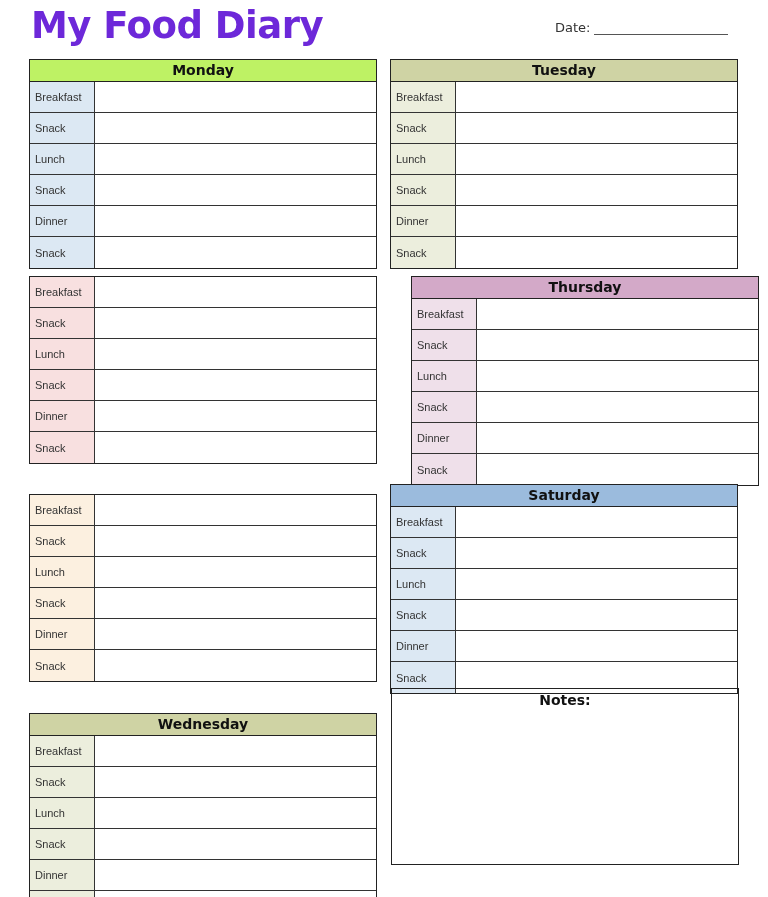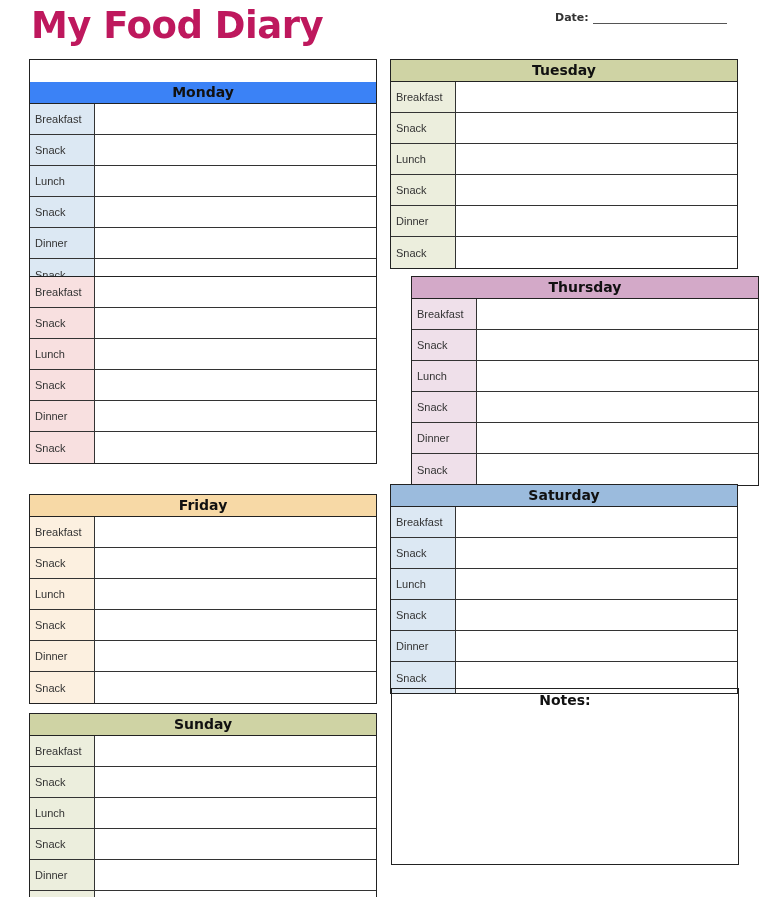--- a/index.html
+++ b/index.html
@@ -9,22 +9,22 @@
     font-family: "DejaVu Sans", sans-serif;
     color: #222;
   }
   .title {
     position: absolute; left: 31px; top: 4px;
     font-family: "DejaVu Sans", sans-serif;
     font-weight: bold; font-size: 37px; letter-spacing: -0.5px;
     color: #1a5fa6;
   }
   .date {
-    position: absolute; left: 555px; top: 9px;
-    font-size: 11px; color: #333; display: flex; align-items: flex-end; font-weight: bold;
+    position: absolute; left: 555px; top: 20px;
+    font-size: 13px; color: #333; display: flex; align-items: flex-end;
   }
   .date-line {
     display: inline-block; width: 134px; height: 14px;
     border-bottom: 1px solid #555; margin-left: 4px;
   }
   .day {
     position: absolute; width: 348px;
     border: 1.5px solid #222; box-sizing: border-box;
   }
   .day-header {
@@ -59,30 +59,30 @@
   }
   .notes-area {
     position: absolute; left: 4px; right: 4px; top: 24px; bottom: 4px;
     border: none; outline: none; resize: none; background: transparent;
     font-family: "Liberation Sans", sans-serif; font-size: 12px;
   }
 </style>
 </head>
 <body>
 
-<div class="title" style="color: #be185d;">My Food Diary</div>
+<div class="title" style="color: #6d28d9;">My Food Diary</div>
 
 <div class="date">
   <span>Date:</span>
   <span class="date-line"></span>
 </div>
 
 <div id="days-container">
     <div class="day" style="left: 29px; top: 59px;">
-    <div class="day-header" style="background: #3b82f6; margin-top: 22px;">Monday</div>
+    <div class="day-header" style="background: #bef264;">Monday</div>
     <div class="meals">
         <div class="meal-row">
     <div class="meal-label" style="background: rgb(220, 232, 243);">Breakfast</div>
     <input class="meal-entry" type="text" value="" style="">
   </div>
         <div class="meal-row">
     <div class="meal-label" style="background: rgb(220, 232, 243);">Snack</div>
     <input class="meal-entry" type="text" value="" style="">
   </div>
         <div class="meal-row">
@@ -183,21 +183,20 @@
     <div class="meal-label" style="background: rgb(239, 224, 234);">Dinner</div>
     <input class="meal-entry" type="text" value="" style="">
   </div>
         <div class="meal-row">
     <div class="meal-label" style="background: rgb(239, 224, 234);">Snack</div>
     <input class="meal-entry" type="text" value="" style="">
   </div>
       </div>
   </div>
     <div class="day" style="left: 29px; top: 494px;">
-    <div class="day-header" style="background: rgb(247, 217, 166);">Friday</div>
     <div class="meals">
         <div class="meal-row">
     <div class="meal-label" style="background: rgb(252, 240, 224);">Breakfast</div>
     <input class="meal-entry" type="text" value="" style="">
   </div>
         <div class="meal-row">
     <div class="meal-label" style="background: rgb(252, 240, 224);">Snack</div>
     <input class="meal-entry" type="text" value="" style="">
   </div>
         <div class="meal-row">
@@ -241,21 +240,21 @@
     <div class="meal-label" style="background: rgb(220, 232, 243);">Dinner</div>
     <input class="meal-entry" type="text" value="" style="">
   </div>
         <div class="meal-row">
     <div class="meal-label" style="background: rgb(220, 232, 243);">Snack</div>
     <input class="meal-entry" type="text" value="" style="">
   </div>
       </div>
   </div>
     <div class="day" style="left: 29px; top: 713px;">
-    <div class="day-header" style="background: rgb(207, 211, 164);">Sunday</div>
+    <div class="day-header" style="background: rgb(207, 211, 164);">Wednesday</div>
     <div class="meals">
         <div class="meal-row">
     <div class="meal-label" style="background: rgb(236, 238, 221);">Breakfast</div>
     <input class="meal-entry" type="text" value="" style="">
   </div>
         <div class="meal-row">
     <div class="meal-label" style="background: rgb(236, 238, 221);">Snack</div>
     <input class="meal-entry" type="text" value="" style="">
   </div>
         <div class="meal-row">

